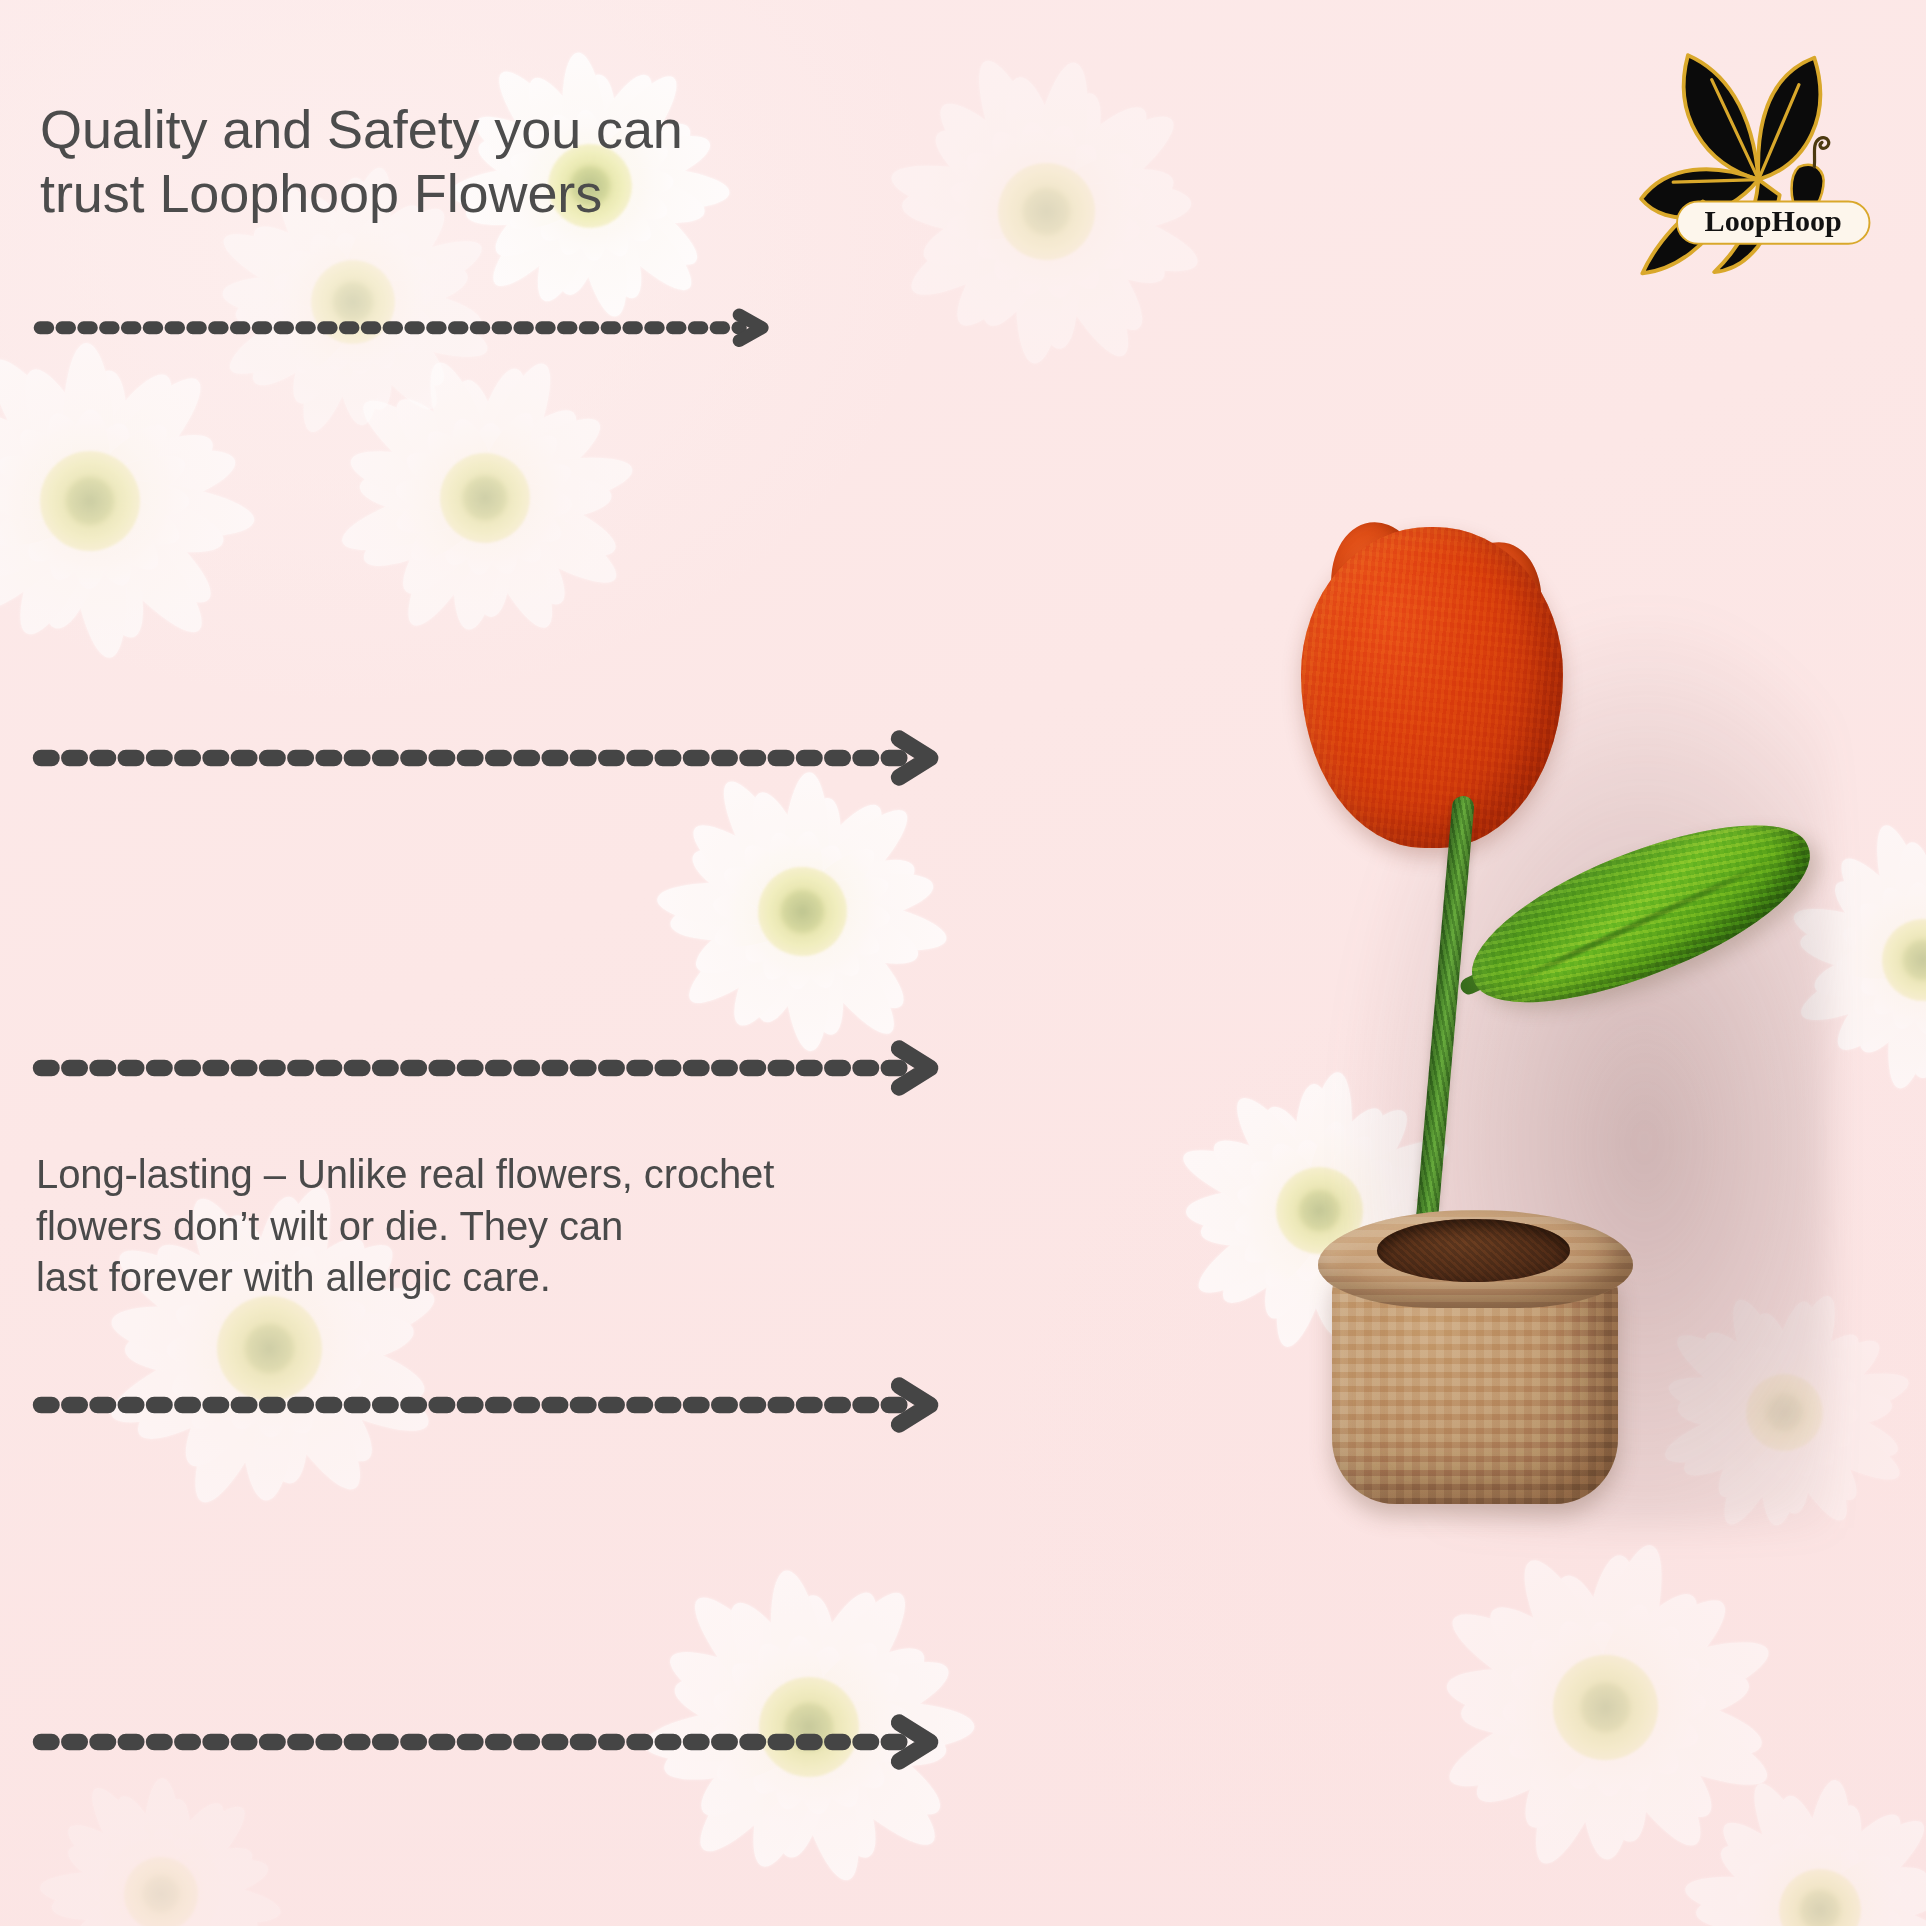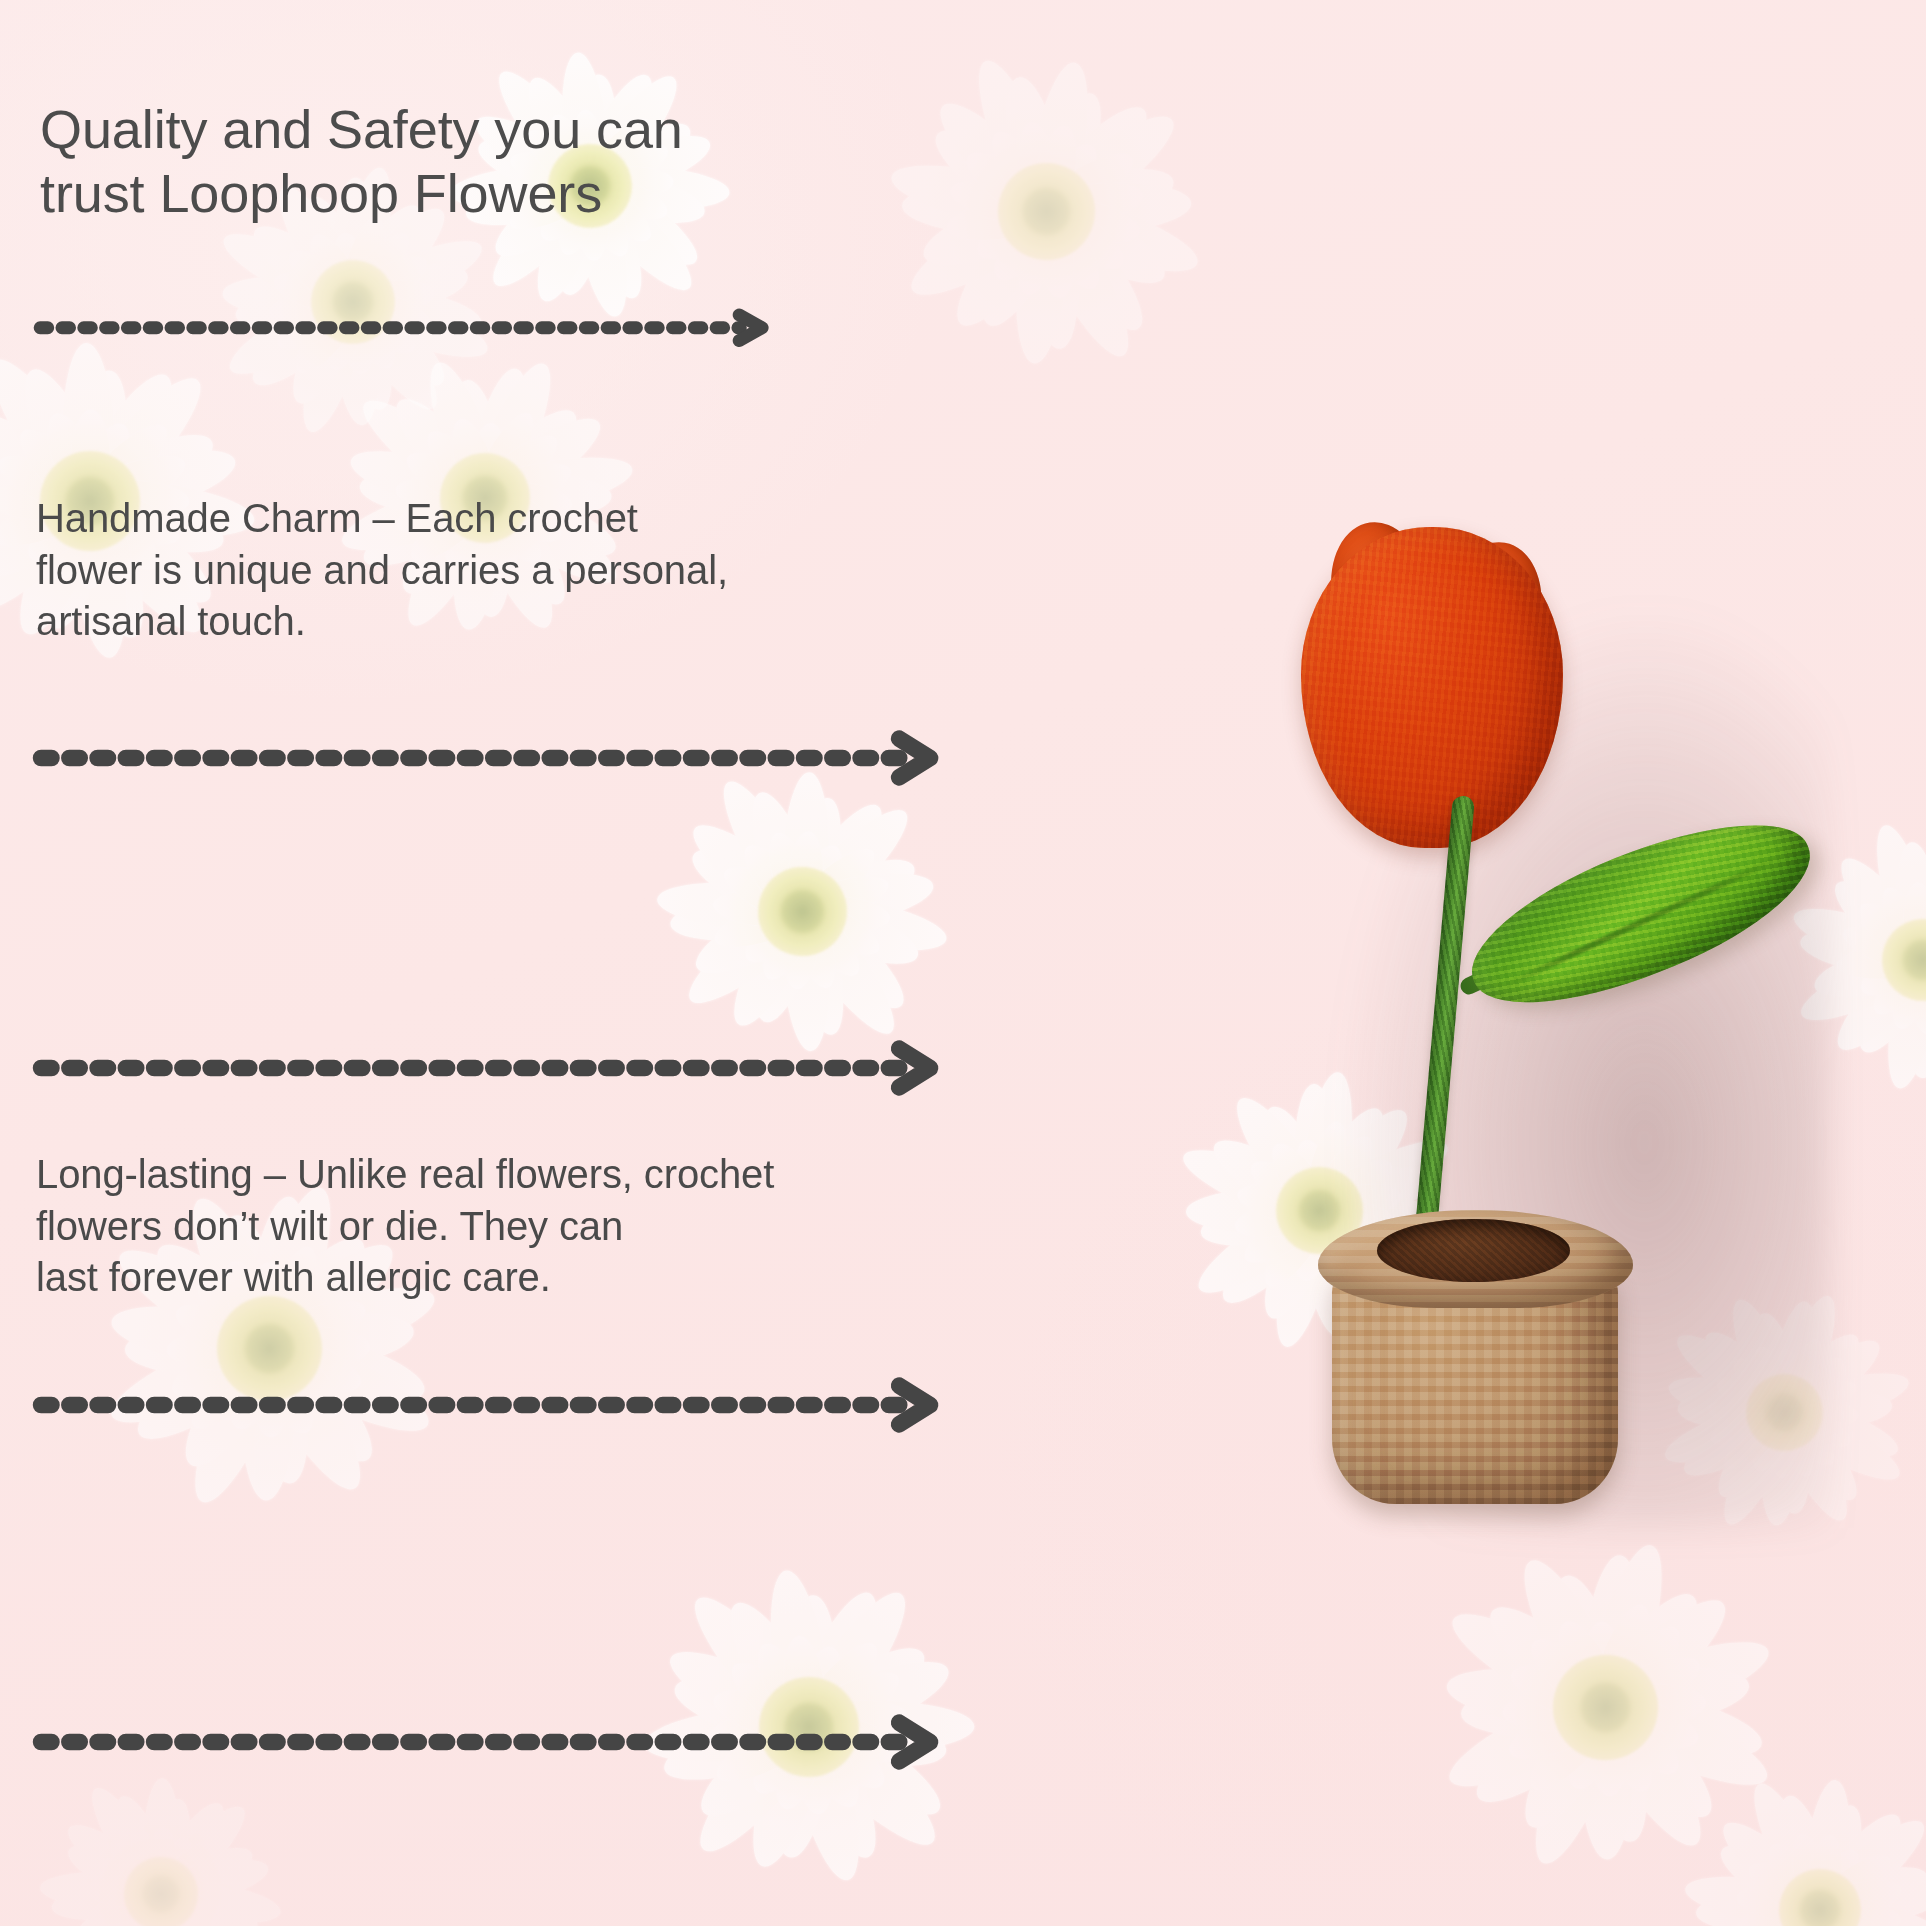--- a/index.html
+++ b/index.html
@@ -952,34 +952,60 @@
           <div class="petal inner" style="transform: rotate(258.5deg) scaleY(0.984);"></div>
           <div class="petal inner" style="transform: rotate(281deg) scaleY(0.958);"></div>
           <div class="petal inner" style="transform: rotate(303.5deg) scaleY(0.932);"></div>
           <div class="petal inner" style="transform: rotate(326deg) scaleY(0.905);"></div>
           <div class="petal inner" style="transform: rotate(348.5deg) scaleY(0.879);"></div>
         </div>
         <div class="core"></div>
       </div>
     </div>
 
+  <div class="logo">
+    <svg viewBox="0 0 410 410">
+      <g>
+
+        <path d="M205 252 C 120 228, 70 150, 95 58 C 150 82, 196 140, 205 252 Z" fill="#0B0B0B" stroke="#D9A82B" stroke-width="6" stroke-linejoin="round"></path>
+
+        <path d="M205 252 C 200 150, 228 86, 292 62 C 320 150, 282 228, 205 252 Z" fill="#0B0B0B" stroke="#D9A82B" stroke-width="6" stroke-linejoin="round"></path>
+
+        <path d="M205 252 C 136 226, 62 228, 22 282 C 62 330, 150 318, 205 252 Z" fill="#0B0B0B" stroke="#D9A82B" stroke-width="6" stroke-linejoin="round"></path>
+
+        <path d="M118 286 C 84 312, 46 350, 24 398 C 78 392, 126 352, 150 306 Z" fill="#0B0B0B" stroke="#D9A82B" stroke-width="6" stroke-linejoin="round"></path>
+
+        <path d="M205 252 C 200 312, 178 356, 136 396 C 190 392, 228 336, 238 276 Z" fill="#0B0B0B" stroke="#D9A82B" stroke-width="6" stroke-linejoin="round"></path>
+
+        <path d="M205 252 L 132 96" stroke="#D9A82B" stroke-width="5" fill="none" stroke-linecap="round"></path>
+        <path d="M205 252 L 268 104" stroke="#D9A82B" stroke-width="5" fill="none" stroke-linecap="round"></path>
+        <path d="M205 252 L 72 256" stroke="#D9A82B" stroke-width="5" fill="none" stroke-linecap="round"></path>
+
+        <path d="M268 232 C 292 222, 310 238, 306 262 C 302 292, 282 314, 266 300 C 254 286, 252 246, 268 232 Z" fill="#0B0B0B" stroke="#D9A82B" stroke-width="4"></path>
+
+        <path d="M292 232 C 294 212, 288 196, 300 188 C 312 182, 320 196, 310 202 C 302 206, 298 198, 304 194" fill="none" stroke="#4C3A10" stroke-width="5" stroke-linecap="round"></path>
+      </g>
+
+      <g>
+        <rect x="78" y="286" width="300" height="66" rx="33" ry="33" fill="#FDF6EC" stroke="#D9A82B" stroke-width="3"></rect>
+        <text x="228" y="332" text-anchor="middle" font-family="'Liberation Serif', serif" font-size="47" font-weight="bold" fill="#121212">LoopHoop</text>
+      </g>
+    </svg>
+  </div>
 
   <div class="headline">Quality and Safety you can
 trust Loophoop Flowers</div>
 
   <div class="divider" style="left:36px; top:313px;">
     <svg width="738" height="29.5" viewBox="0 0 1150 46">
       <line x1="6" y1="23" x2="1098" y2="23" stroke="#454545" stroke-width="20" stroke-linecap="round" stroke-dasharray="12 22"></line>
       <polyline points="1096,3 1132,23 1096,43" fill="none" stroke="#454545" stroke-width="20" stroke-linecap="round" stroke-linejoin="round"></polyline>
     </svg>
   </div>
 
-  <div class="feature" style="top:493px;">Handmade Charm – Each crochet
-flower is unique and carries a personal,
-artisanal touch.</div>
   <div class="divider" style="left:36px; top:740px;">
     <svg width="912" height="36" viewBox="0 0 1420 56">
       <line x1="8" y1="28" x2="1348" y2="28" stroke="#454545" stroke-width="26" stroke-linecap="round" stroke-dasharray="16 28"></line>
       <polyline points="1344,-2 1392,28 1344,58" fill="none" stroke="#454545" stroke-width="26" stroke-linecap="round" stroke-linejoin="round"></polyline>
     </svg>
   </div>
 
   <div class="divider" style="left:36px; top:1050px;">
     <svg width="912" height="36" viewBox="0 0 1420 56">
       <line x1="8" y1="28" x2="1348" y2="28" stroke="#454545" stroke-width="26" stroke-linecap="round" stroke-dasharray="16 28"></line>

